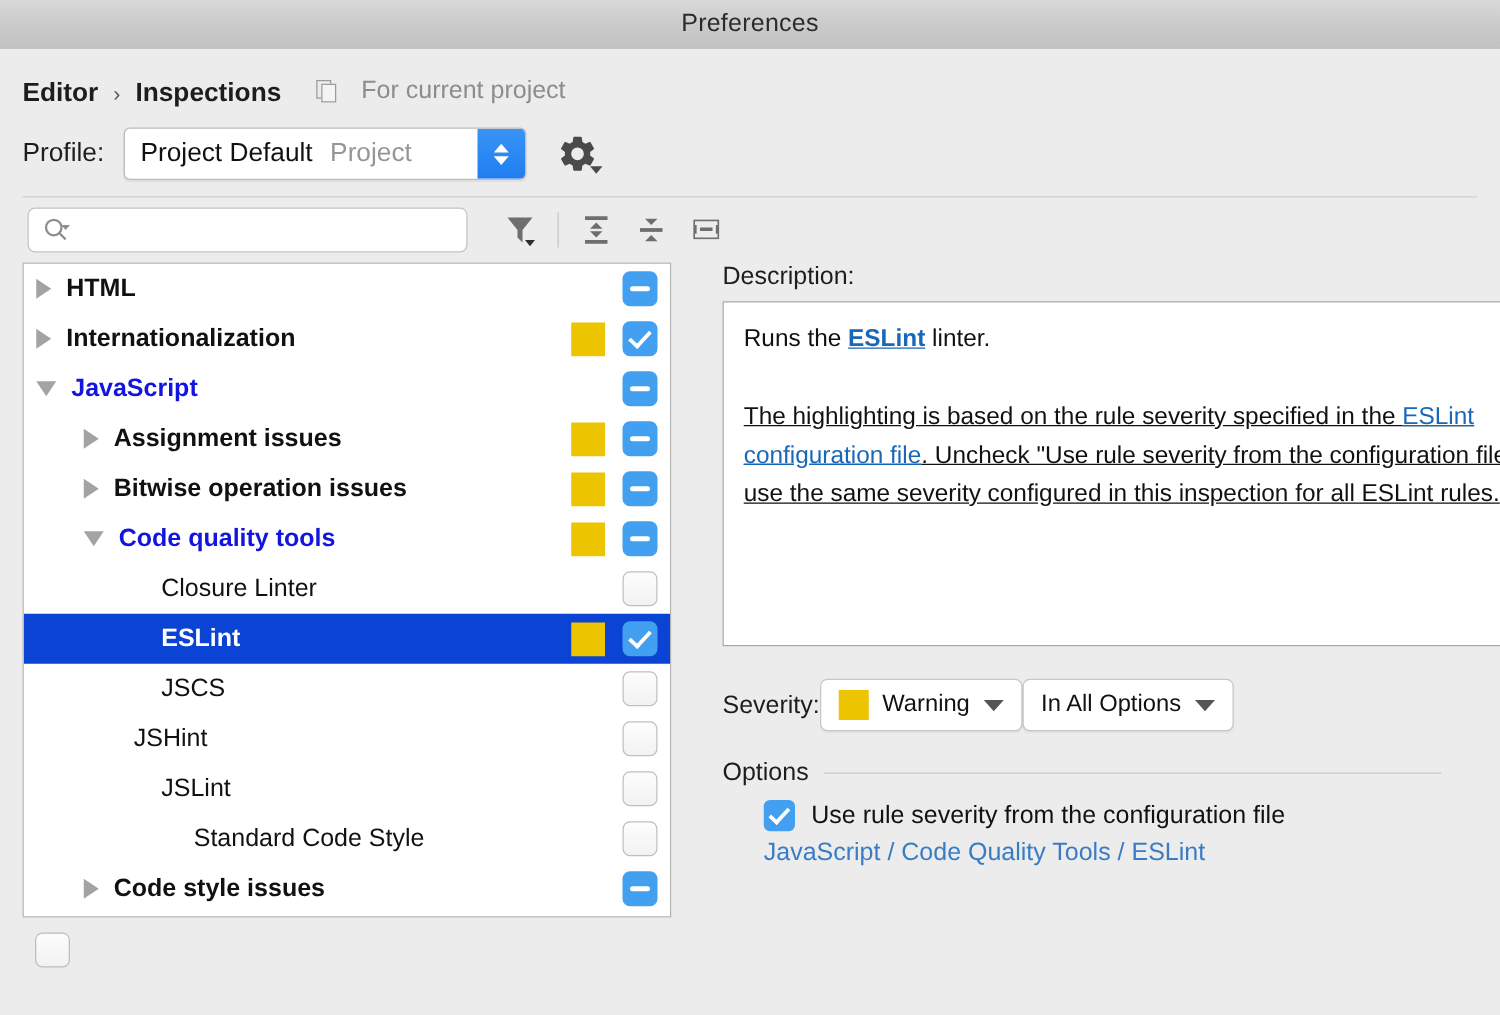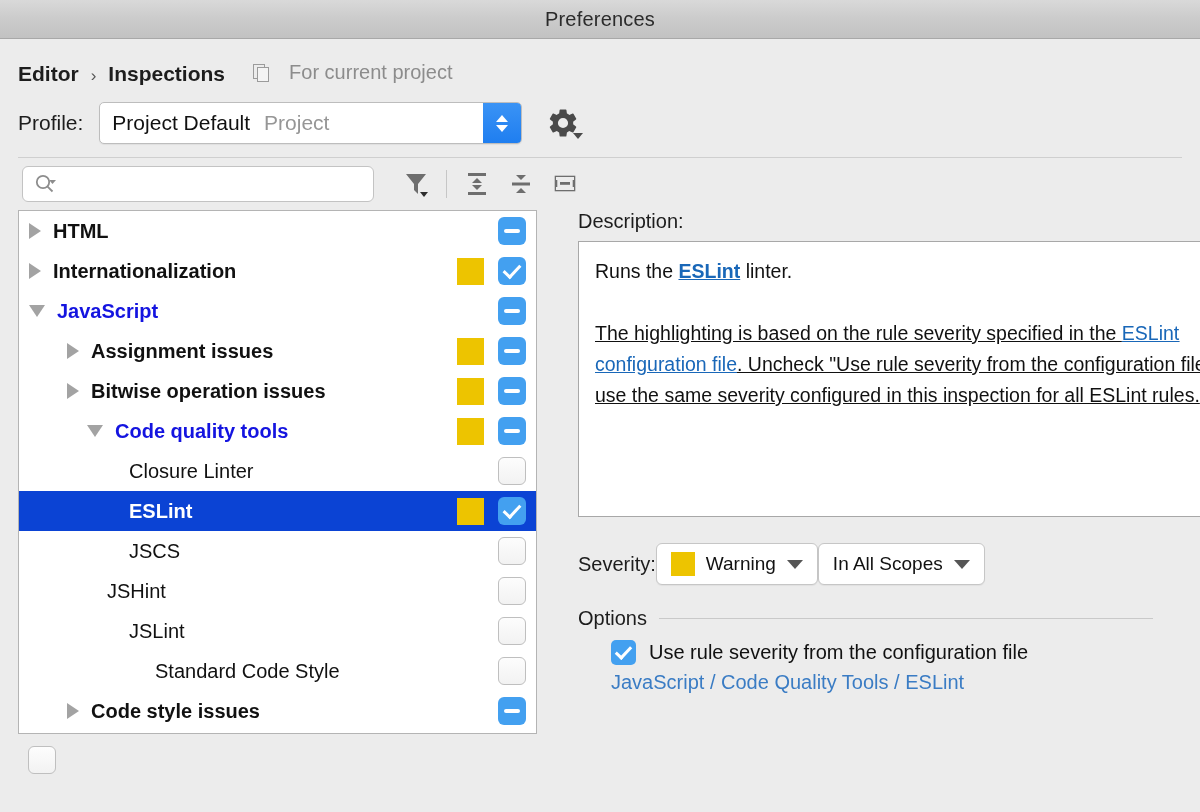--- a/index.html
+++ b/index.html
@@ -48,21 +48,21 @@
     border:1.5px solid #9b9b9b; background:#f4f4f4;
   }
 
   
   .profile-row {
     display: flex; align-items: center;
     padding-left: 18px; height: 60px; margin-top: 2px;
   }
   .profile-label { font-size: 21px; color: #1d1d1d; margin-right: 16px; }
   .combo {
-    width: 423px; height: 42px;
+    width: 322px; height: 42px;
     background: #fff; border: 1px solid #bdbdbd; border-radius: 5px;
     display: flex; align-items: center; position: relative;
     box-shadow: 0 1px 1px rgba(0,0,0,.06);
     overflow: hidden;
   }
   .combo-value { font-size: 21px; color: #111; padding-left: 12px; }
   .combo-sub { font-size: 21px; color: #969696; padding-left: 14px; }
   .stepper {
     position: absolute; right: 0; top: 0; bottom: 0; width: 38px;
     background: linear-gradient(to bottom, #3a93f5, #1f7ef0);
@@ -338,21 +338,21 @@
           </span>
         </div>
         <div class="tree-row" style="padding-left: 48px;">
           <span class="twisty closed"></span>
           <span class="tree-label bold">Bitwise operation issues</span>
           <span class="row-right">
             <span class="sev-swatch"></span>
             <span class="cb mixed"></span>
           </span>
         </div>
-        <div class="tree-row" style="padding-left: 68px;">
+        <div class="tree-row" style="padding-left: 48px;">
           <span class="twisty open"></span>
           <span class="tree-label blue">Code quality tools</span>
           <span class="row-right">
             <span class="sev-swatch"></span>
             <span class="cb mixed"></span>
           </span>
         </div>
         <div class="tree-row" style="padding-left: 86px;">
           <span class="twisty none"></span>
           <span class="tree-label">Closure Linter</span>
@@ -423,21 +423,21 @@
       </div>
 
       <div class="severity-row">
         <span class="severity-label">Severity:</span>
         <div class="dropdown">
           <span class="dd-swatch"></span>
           <span class="dd-text">Warning</span>
           <span class="caret"></span>
         </div>
         <div class="dropdown">
-          <span class="dd-text">In All Scopes</span>
+          <span class="dd-text">In All Options</span>
           <span class="caret"></span>
         </div>
       </div>
 
       <div class="options-head">
         <span class="options-title">Options</span>
         <span class="options-line"></span>
       </div>
 
       <div class="option-row">

